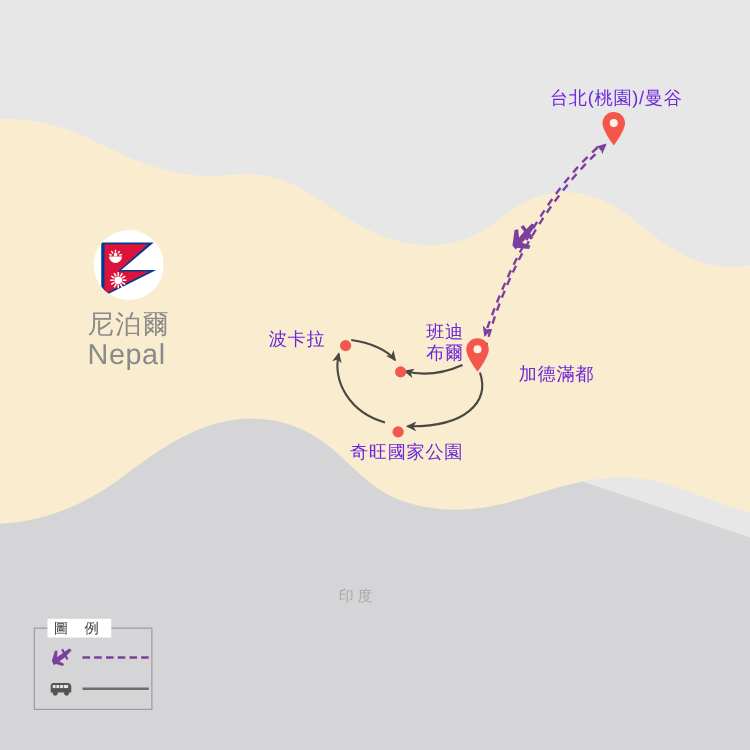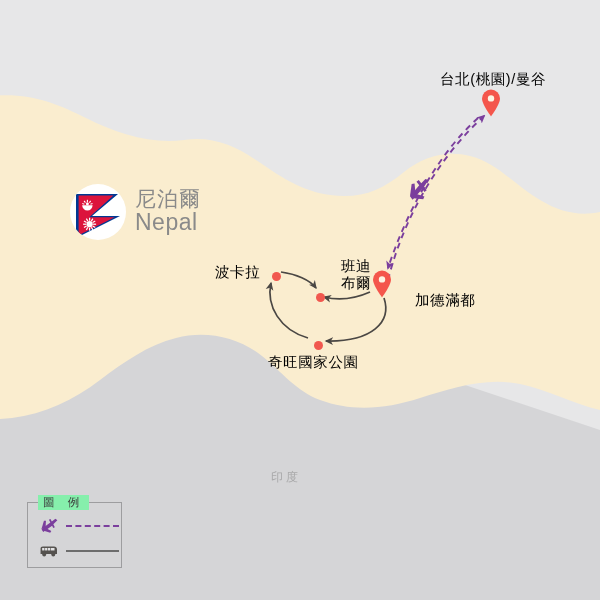--- a/index.html
+++ b/index.html
@@ -24,20 +24,21 @@
   }
 
   
   .country-badge {
     position: absolute;
     left: 70px;
     top: 184px;
     display: flex;
     align-items: center;
     gap: 9px;
+    flex-direction: column;
   }
   .flag-circle {
     width: 56px;
     height: 56px;
     flex: 0 0 auto;
   }
   .country-names {
     display: flex;
     flex-direction: column;
     line-height: 1.06;
@@ -62,21 +63,21 @@
     font-size: 12px;
     color: #a9a9aa;
     letter-spacing: 3px;
     white-space: nowrap;
   }
 
   
   .place-label {
     position: absolute;
     font-size: 14.5px;
-    color: #000000;
+    color: #6d28d9;
     letter-spacing: 0.6px;
     white-space: nowrap;
     line-height: 1.16;
   }
   .place-label.two-line {
     text-align: center;
     margin-left: 28px;
   }
 
   
@@ -100,21 +101,21 @@
     top: 502px;
     width: 95px;
     height: 66px;
     border: 1px solid #9d9d9f;
     box-sizing: border-box;
   }
   .legend-title {
     position: absolute;
     left: 38px;
     top: 495px;
-    background: #86efac;
+    background: #ffffff;
     padding: 0 5px;
     font-size: 11.5px;
     color: #3b3b3b;
     letter-spacing: 5px;
     white-space: nowrap;
   }
   .legend-row {
     position: absolute;
     display: flex;
     align-items: center;
@@ -263,21 +264,21 @@
   </div>
 
   <svg class="pin" style="left:372px; top:270px;" viewBox="0 0 20 28">
     <path d="M 10 27.4 C 10 27.4 19 15.6 19 9.6 A 9 9 0 0 0 1 9.6
              C 1 15.6 10 27.4 10 27.4 Z" fill="#f4564c"></path>
     <circle cx="10" cy="9.4" r="3.2" fill="#fdf4e3"></circle>
   </svg>
   <div class="place-label" style="left:397px; top:292px;margin-left:18px;">加德滿都</div>
 
   <div class="city-dot" style="left:314px; top:341px;"></div>
-  <div class="place-label" style="left:268px; top:354px;">奇旺國家公園</div>
+  <div class="place-label" style="left:280px; top:354px;">奇旺國家公園</div>
 
   <svg class="pin" style="left:481px; top:89px;" viewBox="0 0 20 28">
     <path d="M 10 27.4 C 10 27.4 19 15.6 19 9.6 A 9 9 0 0 0 1 9.6
              C 1 15.6 10 27.4 10 27.4 Z" fill="#f4564c"></path>
     <circle cx="10" cy="9.4" r="3.2" fill="#fdf4e3"></circle>
   </svg>
   <div class="place-label" style="left:440px; top:71px;">台北(桃園)/曼谷</div>
 
   <div class="legend-box"></div>
   <div class="legend-title">圖 例</div>

